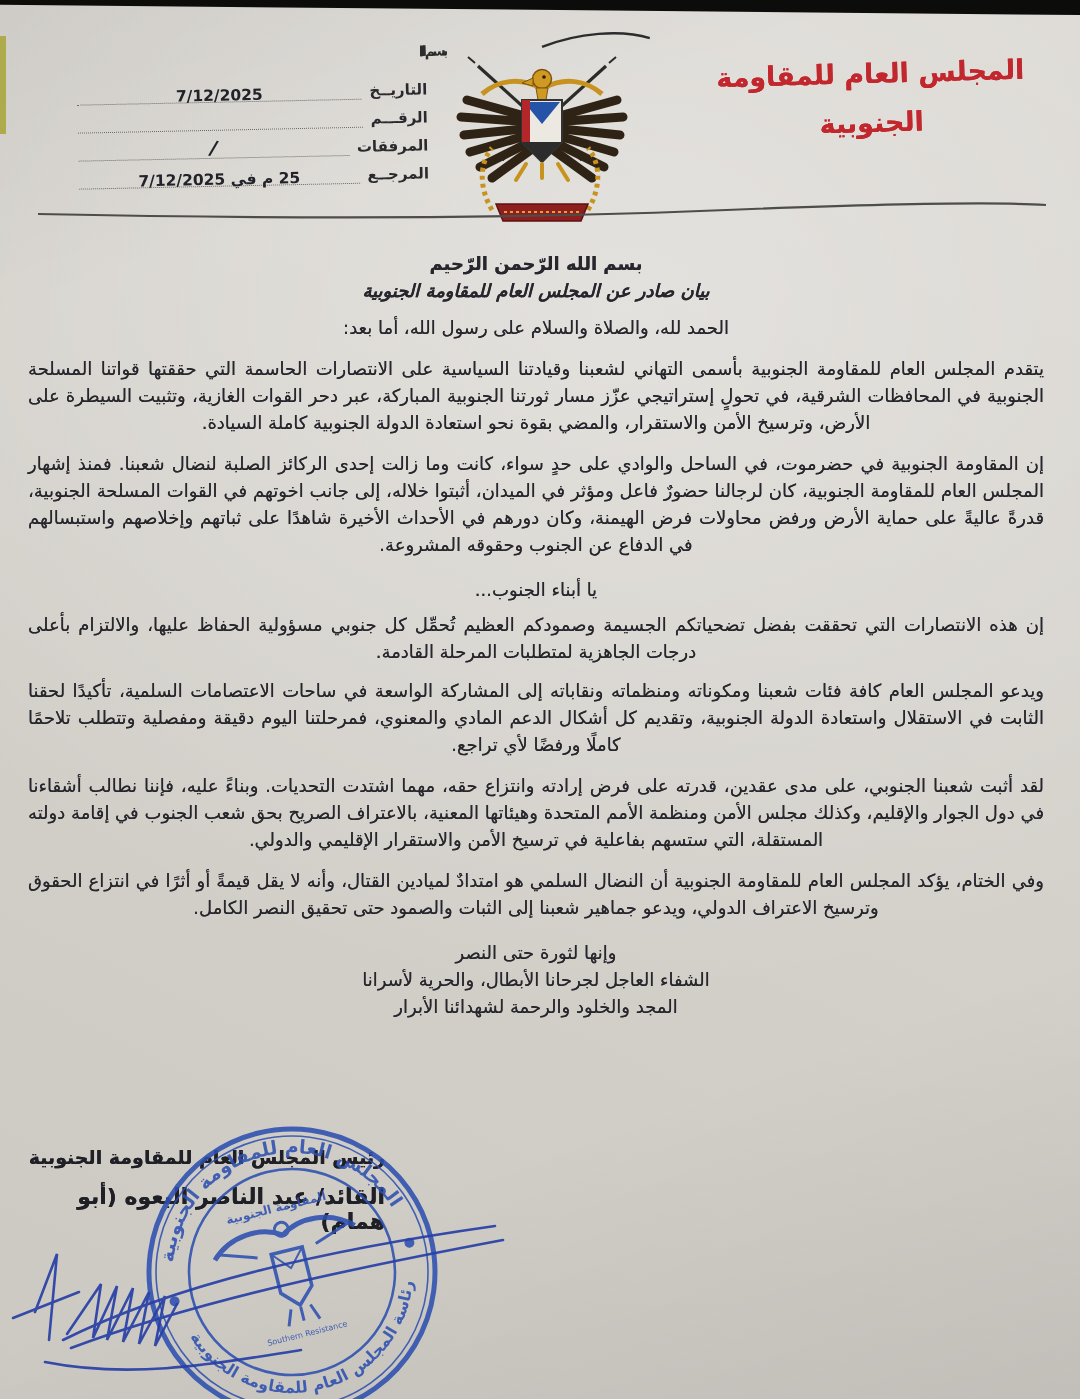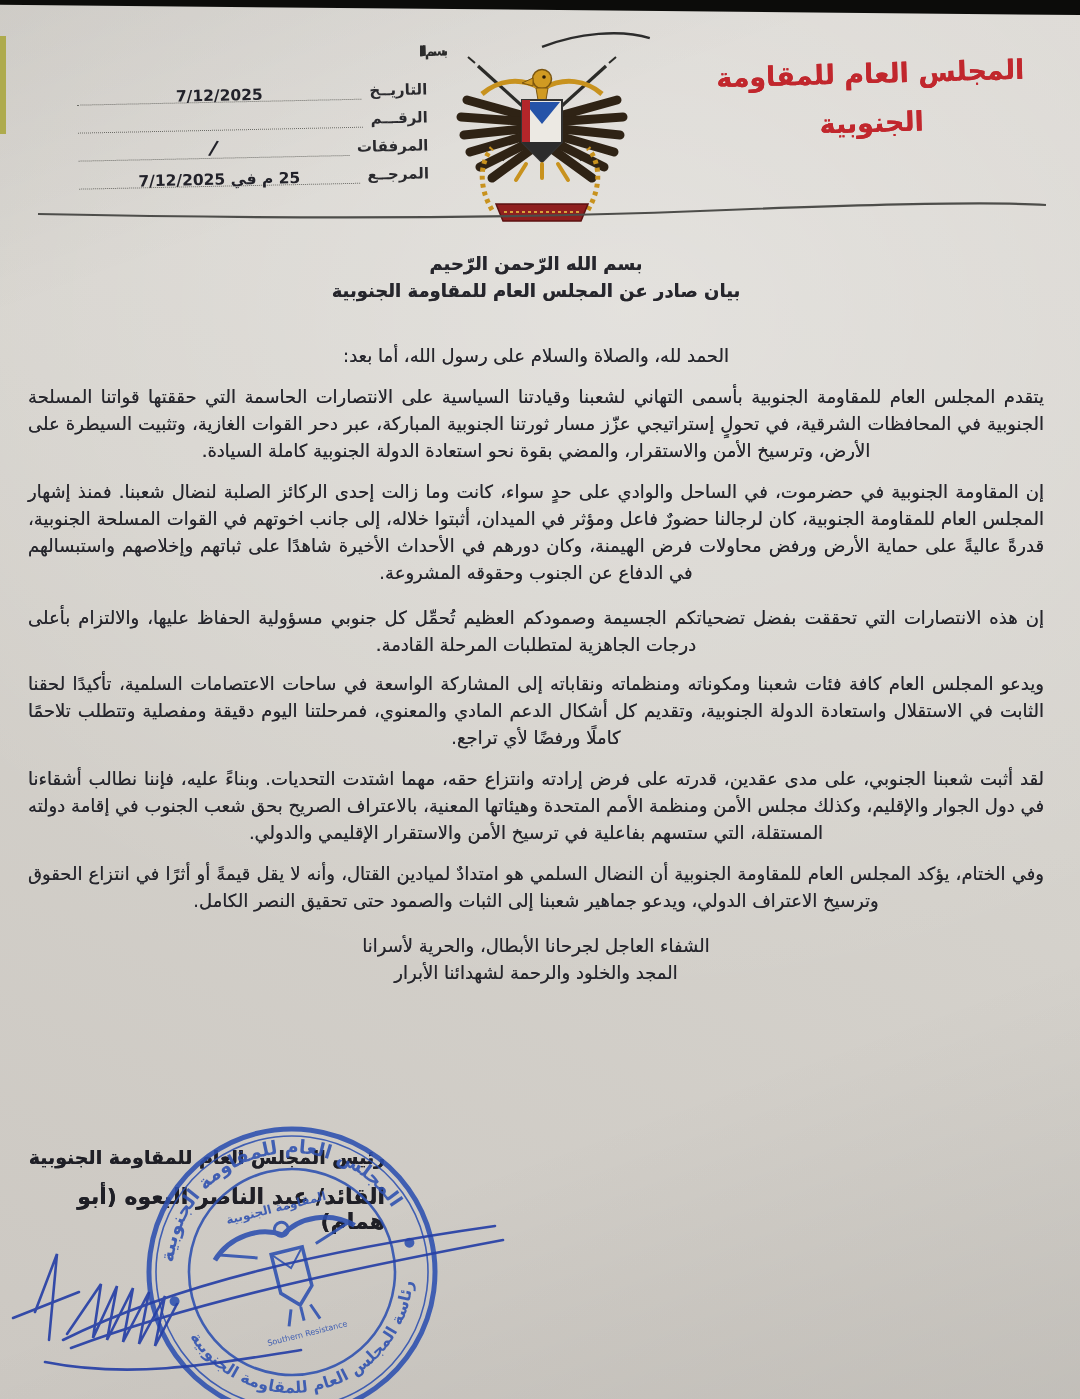--- a/index.html
+++ b/index.html
@@ -37,21 +37,21 @@
 
   .emblem{position:absolute;left:420px;top:22px;z-index:2;}
   .hdr-rule{position:absolute;left:0;top:198px;z-index:2;}
 
   
   .body{position:absolute;right:36px;left:28px;top:250px;z-index:2;direction:rtl;
     font-size:18px;line-height:1.5;color:#26262c;text-shadow:0 0 .45px rgba(35,35,45,.8);}
   .c{text-align:center;}
   .p{text-align:justify;text-align-last:center;}
   .mb0{margin-bottom:0;} .mb12{margin-bottom:12px;margin-top:8px;}
-  .mb14{margin-bottom:14px;} .mb18{margin-bottom:18px;} .mb22{margin-bottom:38px;} .mb26{margin-bottom:14px;}
+  .mb14{margin-bottom:14px;} .mb18{margin-bottom:18px;} .mb22{margin-bottom:10px;font-style:italic;} .mb26{margin-bottom:14px;}
   .bold{font-weight:bold;}
 
   
   .sig-block{position:absolute;left:25px;top:1146px;width:360px;text-align:right;z-index:3;
     direction:rtl;color:#1f1f26;}
   .sig-title{font-size:19px;font-weight:bold;text-shadow:0 0 .5px #1f1f26;}
   .sig-name{font-size:22px;font-weight:bold;margin-top:16px;text-shadow:0 0 .5px #1f1f26;}
   .stamp{position:absolute;left:142px;top:1122px;z-index:4;opacity:.88;transform:rotate(-14deg);}
   .sign-svg{position:absolute;left:5px;top:1212px;z-index:5;opacity:.92;}
 </style>
@@ -153,24 +153,26 @@
     <svg class="hdr-rule" width="1080" height="26" viewBox="0 0 1080 26">
       <path d="M38,16 Q430,24 700,13 T1046,7" stroke="#4d4d4a" stroke-width="2.2" fill="none"></path>
     </svg>
 
     <div class="body">
       <div class="c bold mb0">بسم الله الرّحمن الرّحيم</div>
       <div class="c bold mb22">بيان صادر عن المجلس العام للمقاومة الجنوبية</div>
       <div class="c mb26">الحمد لله، والصلاة والسلام على رسول الله، أما بعد:</div>
       <div class="p mb14">يتقدم المجلس العام للمقاومة الجنوبية بأسمى التهاني لشعبنا وقيادتنا السياسية على الانتصارات الحاسمة التي حققتها قواتنا المسلحة الجنوبية في المحافظات الشرقية، في تحولٍ إستراتيجي عزّز مسار ثورتنا الجنوبية المباركة، عبر دحر القوات الغازية، وتثبيت السيطرة على الأرض، وترسيخ الأمن والاستقرار، والمضي بقوة نحو استعادة الدولة الجنوبية كاملة السيادة.</div>
       <div class="p mb18">إن المقاومة الجنوبية في حضرموت، في الساحل والوادي على حدٍ سواء، كانت وما زالت إحدى الركائز الصلبة لنضال شعبنا. فمنذ إشهار المجلس العام للمقاومة الجنوبية، كان لرجالنا حضورٌ فاعل ومؤثر في الميدان، أثبتوا خلاله، إلى جانب اخوتهم في القوات المسلحة الجنوبية، قدرةً عاليةً على حماية الأرض ورفض محاولات فرض الهيمنة، وكان دورهم في الأحداث الأخيرة شاهدًا على ثباتهم وإخلاصهم واستبسالهم في الدفاع عن الجنوب وحقوقه المشروعة.</div>
+      <div class="c mb0">يا أبناء الجنوب...</div>
       <div class="p mb12">إن هذه الانتصارات التي تحققت بفضل تضحياتكم الجسيمة وصمودكم العظيم تُحمِّل كل جنوبي مسؤولية الحفاظ عليها، والالتزام بأعلى درجات الجاهزية لمتطلبات المرحلة القادمة.</div>
       <div class="p mb14">ويدعو المجلس العام كافة فئات شعبنا ومكوناته ومنظماته ونقاباته إلى المشاركة الواسعة في ساحات الاعتصامات السلمية، تأكيدًا لحقنا الثابت في الاستقلال واستعادة الدولة الجنوبية، وتقديم كل أشكال الدعم المادي والمعنوي، فمرحلتنا اليوم دقيقة ومفصلية وتتطلب تلاحمًا كاملًا ورفضًا لأي تراجع.</div>
       <div class="p mb14">لقد أثبت شعبنا الجنوبي، على مدى عقدين، قدرته على فرض إرادته وانتزاع حقه، مهما اشتدت التحديات. وبناءً عليه، فإننا نطالب أشقاءنا في دول الجوار والإقليم، وكذلك مجلس الأمن ومنظمة الأمم المتحدة وهيئاتها المعنية، بالاعتراف الصريح بحق شعب الجنوب في إقامة دولته المستقلة، التي ستسهم بفاعلية في ترسيخ الأمن والاستقرار الإقليمي والدولي.</div>
       <div class="p mb18">وفي الختام، يؤكد المجلس العام للمقاومة الجنوبية أن النضال السلمي هو امتدادٌ لميادين القتال، وأنه لا يقل قيمةً أو أثرًا في انتزاع الحقوق وترسيخ الاعتراف الدولي، ويدعو جماهير شعبنا إلى الثبات والصمود حتى تحقيق النصر الكامل.</div>
+      <div class="c">وإنها لثورة حتى النصر</div>
       <div class="c">الشفاء العاجل لجرحانا الأبطال، والحرية لأسرانا</div>
       <div class="c">المجد والخلود والرحمة لشهدائنا الأبرار</div>
     </div>
 
     <div class="sig-block">
       <div class="sig-title">رئيس المجلس العام للمقاومة الجنوبية</div>
       <div class="sig-name">القائد/ عبد الناصر البعوه (أبو همام)</div>
     </div>
 
     <svg class="stamp" width="300" height="300" viewBox="-150 -150 300 300">

